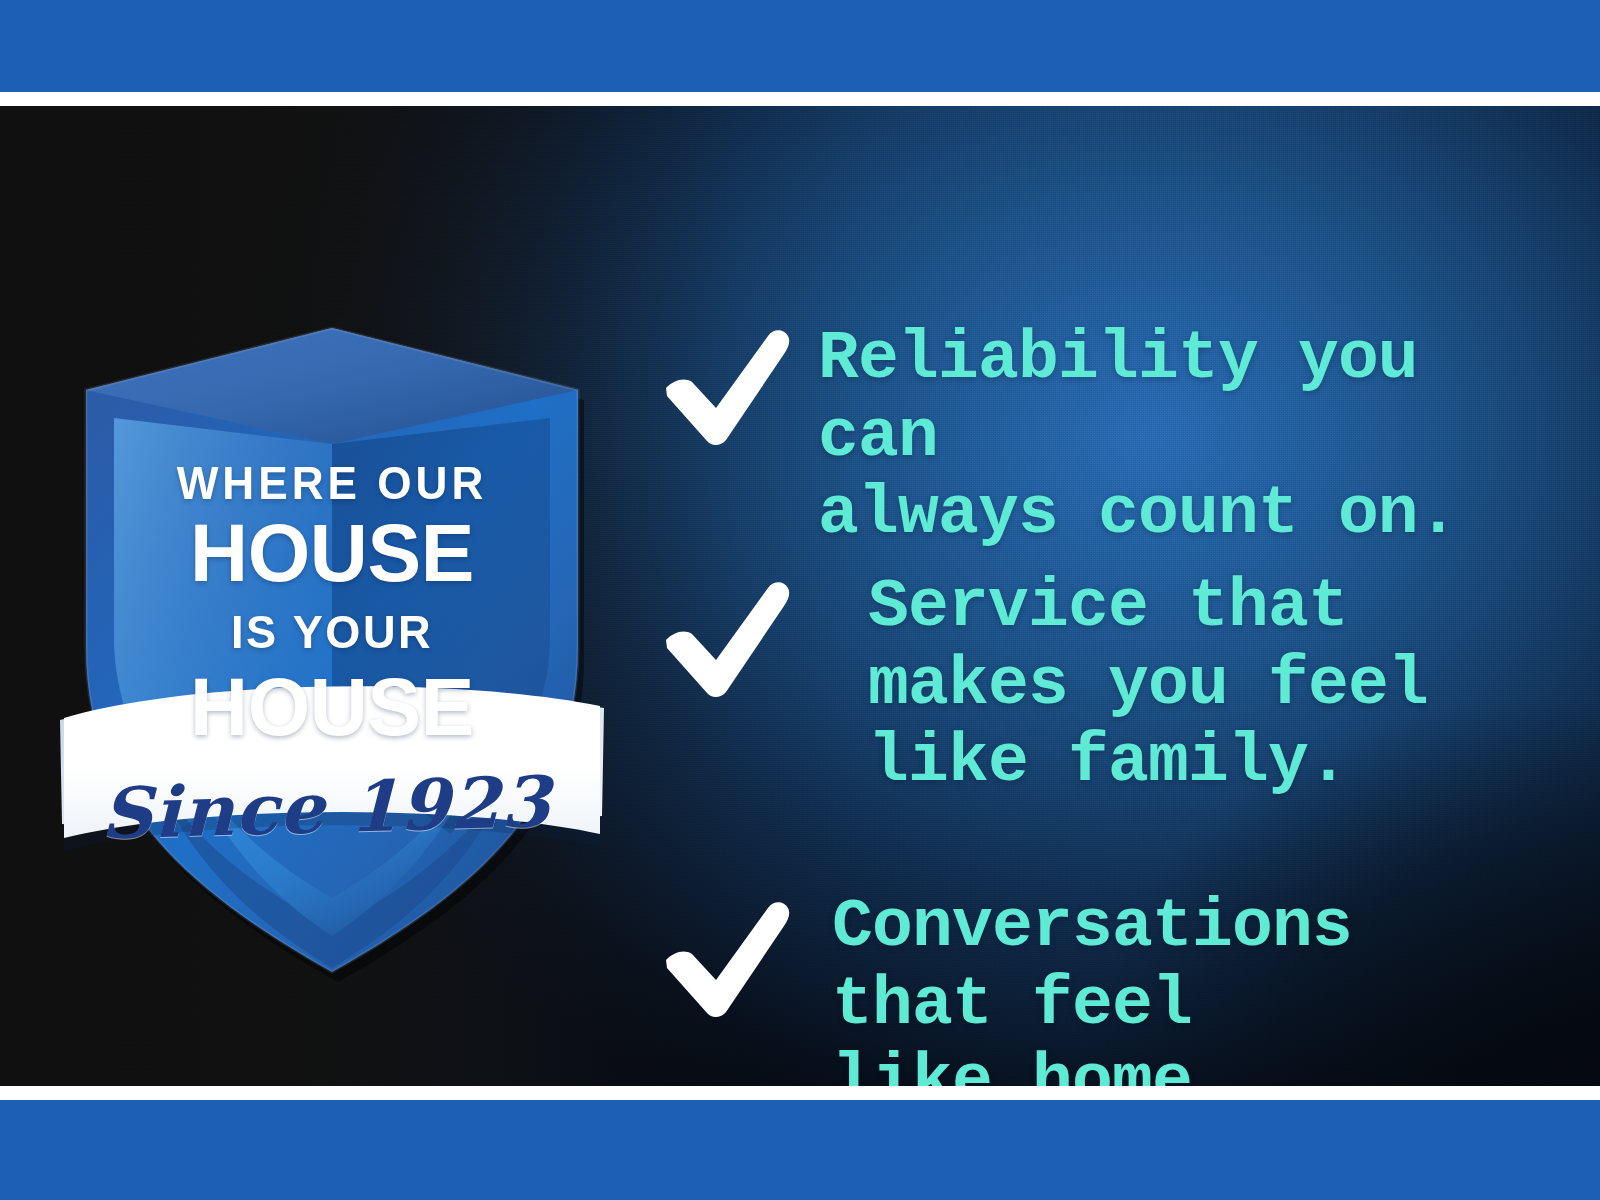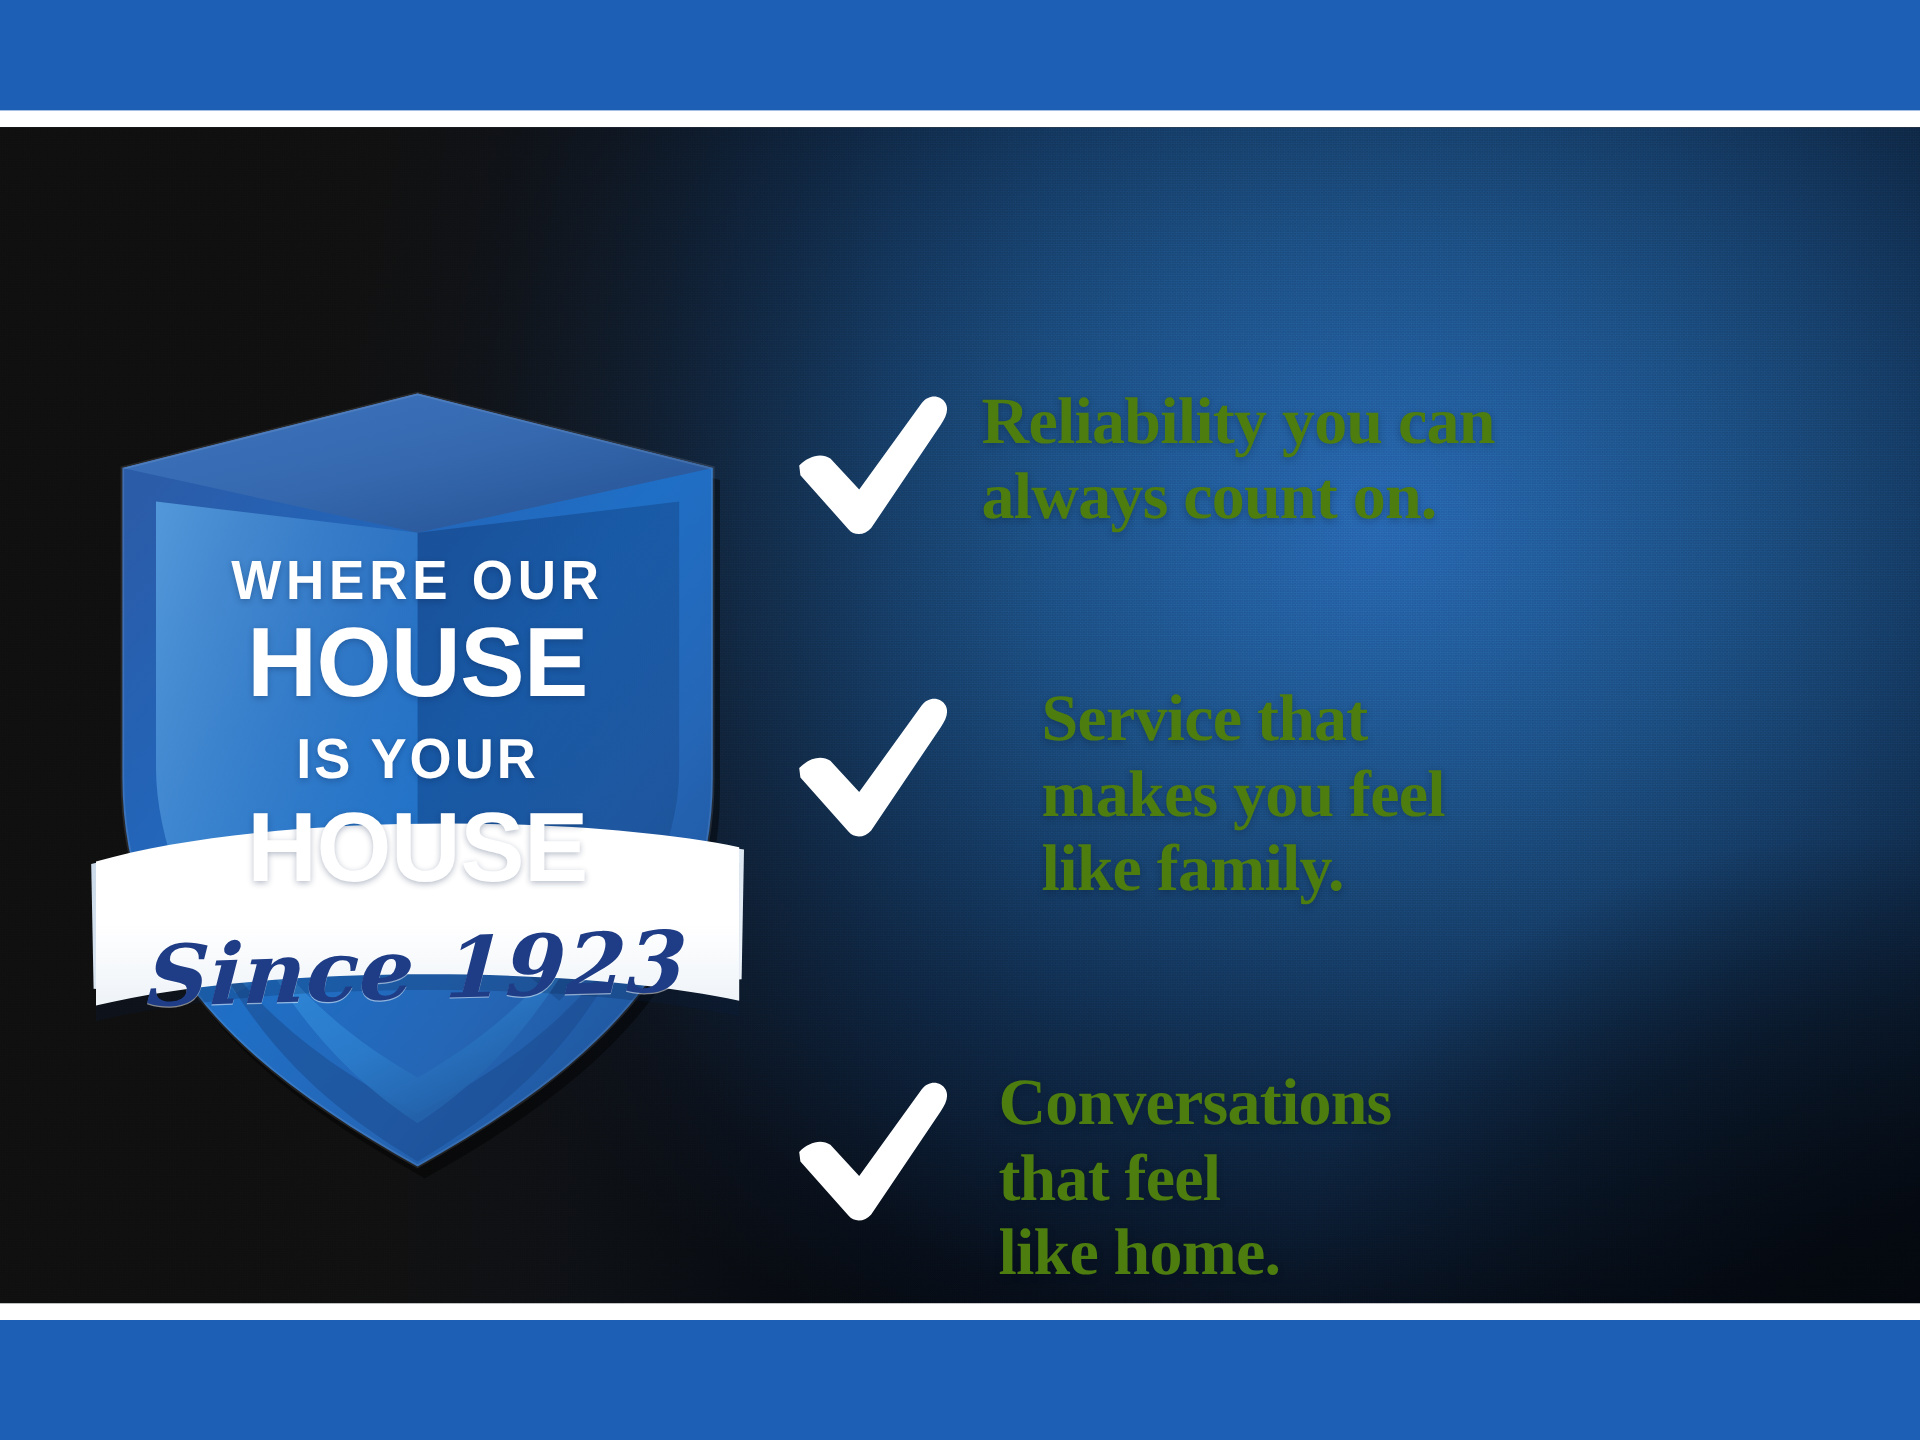--- a/index.html
+++ b/index.html
@@ -76,21 +76,21 @@
       repeating-linear-gradient(90deg,  rgba(255,255,255,0.07) 0 1px, rgba(0,0,0,0.09) 1px 2px),
       repeating-linear-gradient(53deg,  rgba(255,255,255,0.05) 0 1px, rgba(0,0,0,0.06) 1px 3px),
       repeating-linear-gradient(127deg, rgba(0,0,0,0.06) 0 1px, rgba(255,255,255,0.05) 1px 3px);
     background-size:2px 2px, 2px 2px, 3px 3px, 3px 3px;
     pointer-events:none;
   }
 
   
   .badge {
     position:absolute;
-    left:68px; top:162px;
+    left:52px; top:162px;
     width:560px; height:680px;
   }
   .badge svg { display:block; width:100%; height:100%; overflow:visible; }
 
   
   .badge-words {
     position:absolute;
     left:0; top:0; width:560px; height:680px;
     pointer-events:none;
   }
@@ -144,24 +144,24 @@
 
   .check {
     flex:0 0 auto;
     width:132px; height:120px;
     margin-right:26px;
     margin-top:4px;
   }
   .check svg { display:block; width:100%; height:100%; }
 
   .bullet-text {
-    color:#4d7c0f;
-    font-family:Liberation Serif, serif;
+    color:#5eead4;
+    font-family:Liberation Mono, monospace;
     font-weight:700;
-    font-size:55px;
+    font-size:68px;
     line-height:1.14;
     letter-spacing:-0.012em;
     white-space:pre-line;
     text-shadow:0 2px 6px rgba(0,10,30,0.25);
   }
   .bullet-1 .bullet-text { margin-top:-2px; }
   .bullet-2 .bullet-text { margin-left:14px; margin-top:-6px; }
   .bullet-3 .bullet-text { margin-left:14px; margin-top:-6px; }
 </style>
 </head>

